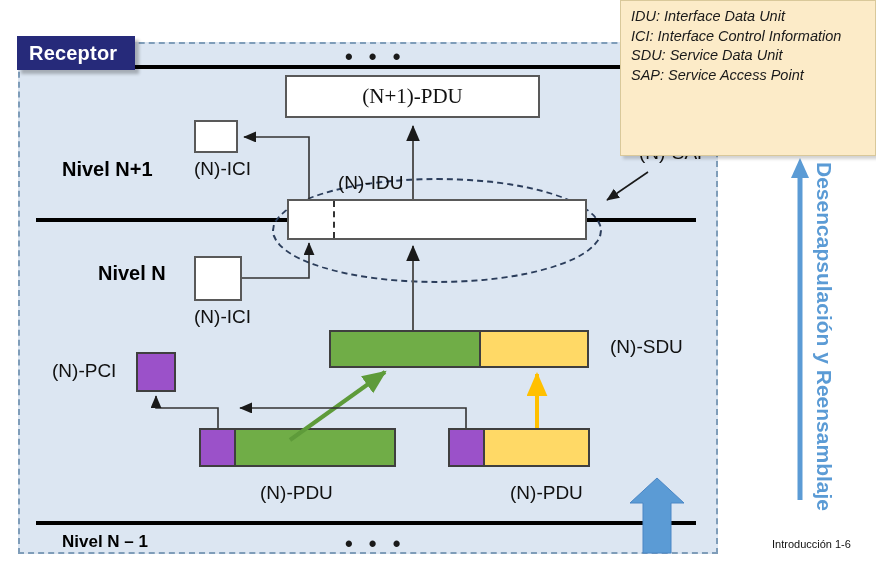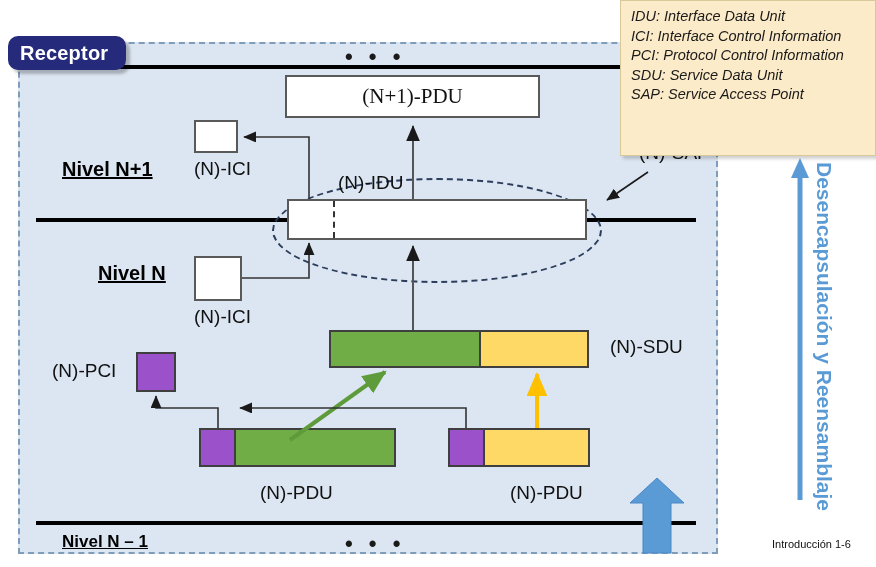--- a/index.html
+++ b/index.html
@@ -4,39 +4,39 @@
 <style>
   html,body{margin:0;padding:0;background:#ffffff;}
   body{width:876px;height:567px;position:relative;overflow:hidden;
        font-family:"Liberation Sans","DejaVu Sans",sans-serif;}
 
   
   #panel{position:absolute;left:18px;top:42px;width:700px;height:512px;
          background:#dce6f2;border:2px dashed #7f9db9;box-sizing:border-box;}
 
   
-  #receptor{position:absolute;left:8px;top:36px;width:118px;height:34px;
+  #receptor{position:absolute;left:17px;top:36px;width:118px;height:34px;
             background:#262a7a;color:#ffffff;font-weight:bold;font-size:20px;
             display:flex;align-items:center;padding-left:12px;box-sizing:border-box;
-            box-shadow:4px 4px 3px rgba(0,0,0,.25);letter-spacing:.2px;border-radius:10px;}
+            box-shadow:4px 4px 3px rgba(0,0,0,.25);letter-spacing:.2px;}
 
   
   .levelline{position:absolute;height:4px;background:#000;}
   #line-top{left:36px;top:65px;width:660px;}
   #line-mid{left:36px;top:218px;width:660px;}
   #line-bot{left:36px;top:521px;width:660px;}
 
   
   .dots{position:absolute;font-size:22px;font-weight:bold;color:#1a1a1a;
         letter-spacing:5px;line-height:1;}
   #dots-top{left:345px;top:46px;}
   #dots-bot{left:345px;top:533px;}
 
   
-  .levelcap{position:absolute;font-size:20px;font-weight:bold;color:#000;white-space:nowrap;text-decoration:underline;}
+  .levelcap{position:absolute;font-size:20px;font-weight:bold;color:#000;white-space:nowrap;}
   #cap-np1{left:62px;top:158px;}
   #cap-n{left:62px;top:262px;margin-left:36px;}
   #cap-nm1{left:62px;top:532px;font-size:17px;}
 
   
   .plabel{position:absolute;font-size:19px;color:#111;white-space:nowrap;}
 
   
   .box{position:absolute;box-sizing:border-box;border:2px solid #595959;background:#fff;}
   #pdu-np1{left:285px;top:75px;width:255px;height:43px;
@@ -184,21 +184,20 @@
   <g>
     <path d="M643,553 L643,503 L630,503 L657,478 L684,503 L671,503 L671,553 z" fill="#5b9bd5" stroke="#4a86c5" stroke-width="1"></path>
   </g>
 </svg>
 
 <div id="receptor">Receptor</div>
 
 <div id="legend">
   <div>IDU: Interface Data Unit</div>
   <div>ICI: Interface Control Information</div>
-  <div>PCI: Protocol Control Information</div>
   <div>SDU: Service Data Unit</div>
   <div>SAP: Service Access Point</div>
 </div>
 
 <div id="side-caption-wrap">
   <div id="side-caption" style="transform:rotate(90deg);">Desencapsulación y Reensamblaje</div>
 </div>
 
 <div id="footer">Introducción 1-6</div>
 

